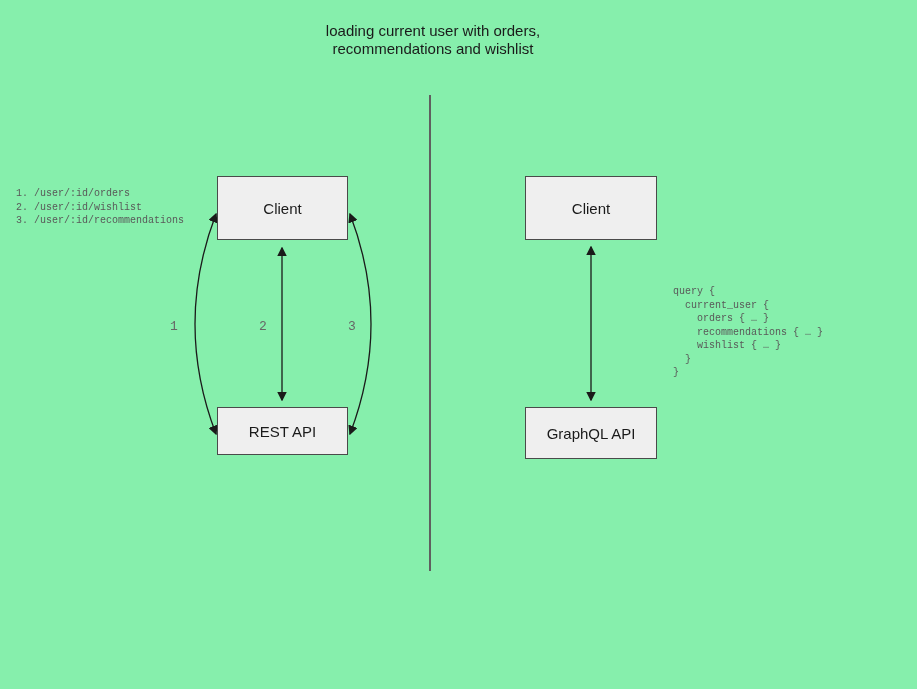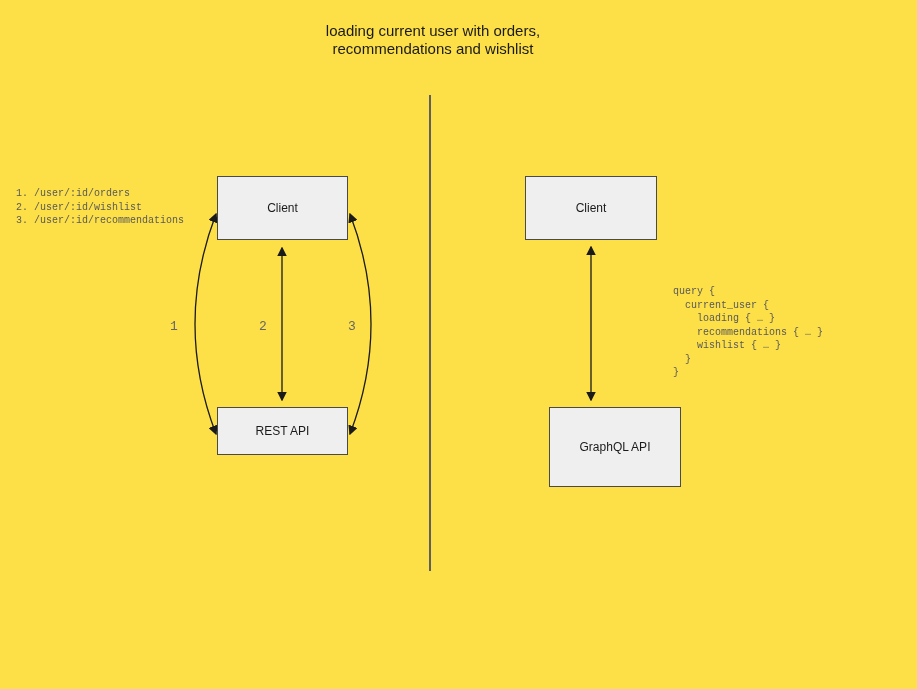--- a/index.html
+++ b/index.html
@@ -5,21 +5,21 @@
   html, body {
     margin: 0;
     padding: 0;
     background: #ffffff;
     font-family: "Liberation Sans", sans-serif;
   }
   .canvas {
     position: relative;
     width: 917px;
     height: 689px;
-    background: #fde047;
+    background: #86efac;
     overflow: hidden;
   }
   .title {
     position: absolute;
     left: 133px;
     top: 22px;
     width: 600px;
     text-align: center;
     font-size: 15px;
     line-height: 18px;
@@ -33,27 +33,27 @@
     pointer-events: none;
   }
   .node {
     position: absolute;
     background: #efefef;
     border: 1.5px solid #4a4a4a;
     box-sizing: border-box;
     display: flex;
     align-items: center;
     justify-content: center;
-    font-size: 12px;
+    font-size: 15px;
     color: #1a1a1a;
   }
   .node-client-left  { left: 217px; top: 176px; width: 131px; height: 64px; }
   .node-rest-api     { left: 217px; top: 407px; width: 131px; height: 48px; }
   .node-client-right { left: 525px; top: 176px; width: 132px; height: 64px; }
-  .node-graphql-api  { left: 549px; top: 407px; width: 132px; height: 80px; }
+  .node-graphql-api  { left: 525px; top: 407px; width: 132px; height: 52px; }
   .code {
     position: absolute;
     margin: 8px;
     font-family: "Liberation Mono", "DejaVu Sans Mono", monospace;
     font-size: 10px;
     line-height: 13.5px;
     color: #595959;
     white-space: pre;
   }
   .code-endpoints { left: 8px;   top: 179px; }
@@ -118,19 +118,19 @@
   <div class="node node-client-right">
     <span>Client</span>
   </div>
 
   <div class="node node-graphql-api">
     <span>GraphQL API</span>
   </div>
 
   <pre class="code code-query">query {
   current_user {
-    loading { … }
+    orders { … }
     recommendations { … }
     wishlist { … }
   }
 }</pre>
 
 </div>
 
 </body></html>

